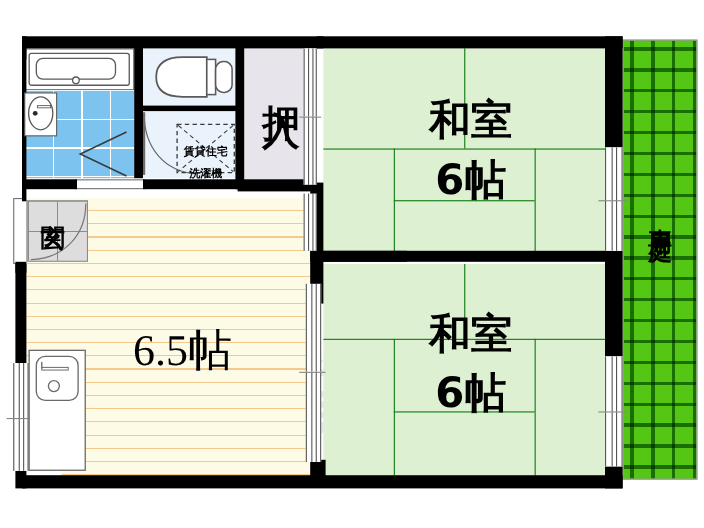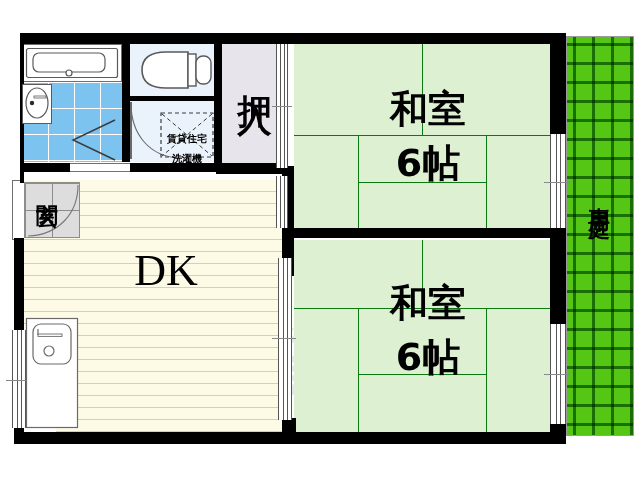--- a/index.html
+++ b/index.html
@@ -248,21 +248,21 @@
       <circle cx="23" cy="33" r="5" fill="#ffffff" stroke="#6a6a6a" stroke-width="1.2"></circle>
       <rect x="12" y="16" width="24" height="2.4" fill="#ffffff" stroke="#6a6a6a" stroke-width="0.9"></rect>
       <path d="M12 17 L12 11" fill="none" stroke="#6a6a6a" stroke-width="1.2"></path>
     </svg>
   </div>
 
   <div class="abs lbl jp vert" style="left:233px;top:68px;font-size:34px;line-height:44px;letter-spacing:6px;">押入</div>
 
   <div class="abs lbl jp vert" style="left:34px;top:186px;font-size:22px;line-height:26px;letter-spacing:2px;">玄関</div>
 
-  <div class="abs lbl serif" style="left:106px;top:247px;width:120px;text-align:center;font-size:44px;line-height:48px;">DK</div>
+  <div class="abs lbl serif" style="left:96px;top:297px;width:140px;text-align:center;font-size:40px;line-height:44px;">6.5帖</div>
 
   <div class="abs lbl jp" style="left:368px;top:88px;width:120px;text-align:center;font-size:38px;line-height:42px;">和室</div>
   <div class="abs lbl jp" style="left:368px;top:142px;width:120px;text-align:center;font-size:38px;line-height:42px;">6帖</div>
 
   <div class="abs lbl jp" style="left:368px;top:282px;width:120px;text-align:center;font-size:38px;line-height:42px;">和室</div>
   <div class="abs lbl jp" style="left:368px;top:336px;width:120px;text-align:center;font-size:38px;line-height:42px;">6帖</div>
 
   <div class="abs lbl jp vert" style="left:584px;top:190px;font-size:22px;line-height:30px;letter-spacing:4px;">専用庭</div>
 
 </div>

